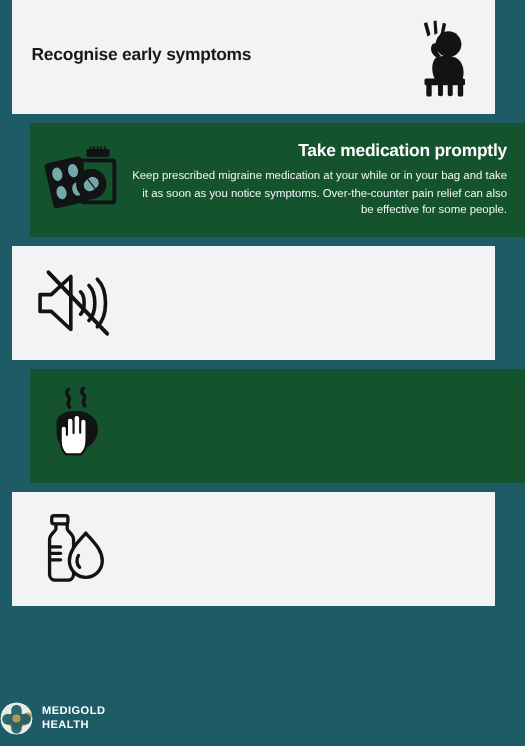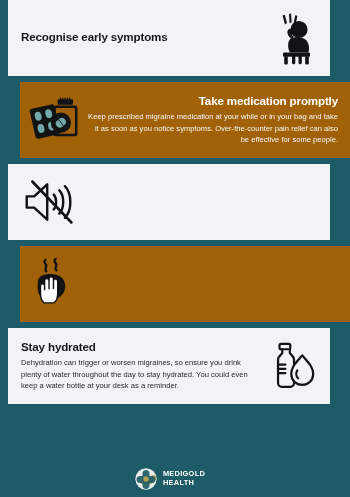--- a/index.html
+++ b/index.html
@@ -47,21 +47,21 @@
     align-items: center;
     overflow: hidden;
   }
   .card.light {
     background: #f1f3f4;
     margin: 0 20px 0 8px;
     padding: 9px 6px 9px 13px;
     min-height: 72px;
   }
   .card.teal {
-    background: #a16207;
+    background: #14532d;
     margin: 0 0 0 20px;
     padding: 9px 12px 9px 6px;
     min-height: 70px;
   }
   .card-gap {
     height: 6px;
   }
 
   .card-text {
     flex: 1 1 auto;
@@ -99,21 +99,21 @@
 
   
   .footer {
     position: absolute;
     left: 0;
     right: 0;
     bottom: 0;
     height: 36px;
     display: flex;
     align-items: center;
-    justify-content: center;
+    justify-content: flex-start;
     padding-right: 10px;
     box-sizing: border-box;
   }
   .logo {
     display: flex;
     align-items: center;
     gap: 6px;
   }
   .logo-mark {
     width: 22px;
@@ -246,24 +246,20 @@
                      v-7.6 c0 -1.3 1 -2.2 2.2 -2.2 c1.2 0 2.2 0.9 2.2 2.2 v12.4
                      c0 5.2 -1.6 8.4 -4 10.1 z"></path>
           </g>
         </svg>
       </div>
     </div>
 
     <div class="card-gap"></div>
 
     <div class="card light">
-      <div class="card-text">
-        <div class="card-title">Stay hydrated</div>
-        <div class="card-body">Dehydration can trigger or worsen migraines, so ensure you drink plenty of water throughout the day to stay hydrated. You could even keep a water bottle at your desk as a reminder.</div>
-      </div>
       <div class="card-icon">
         <svg width="52" height="52" viewBox="0 0 52 54">
           <g fill="none" stroke="#111315" stroke-width="2.3" stroke-linejoin="round" stroke-linecap="round">
 
             <path d="M11.5 4 h8 a1.6 1.6 0 0 1 1.6 1.6 v2.4 a1.6 1.6 0 0 1 -1.6 1.6 h-8 a1.6 1.6 0 0 1 -1.6 -1.6 v-2.4 a1.6 1.6 0 0 1 1.6 -1.6 z"></path>
 
             <path d="M12.8 9.8 v3.4 c0 1.6 -4.4 3.2 -4.4 7.2 v24.2 a4 4 0 0 0 4 4 h8.6 a4 4 0 0 0 4 -4 v-24.2 c0 -4 -4.4 -5.6 -4.4 -7.2 v-3.4"></path>
 
             <path d="M8.6 25.5 h7.4"></path>
             <path d="M8.6 30 h7.4"></path>

